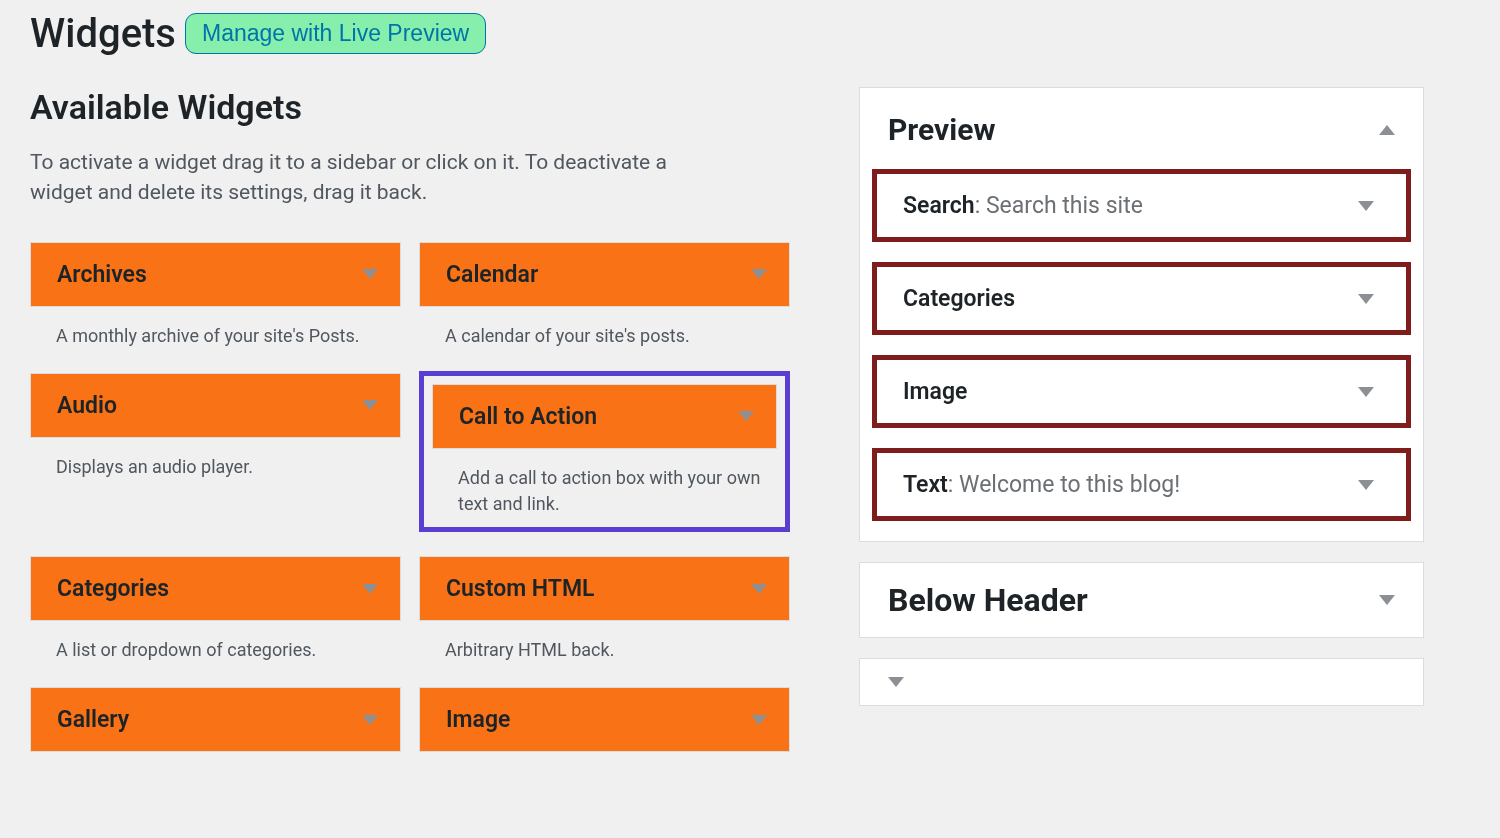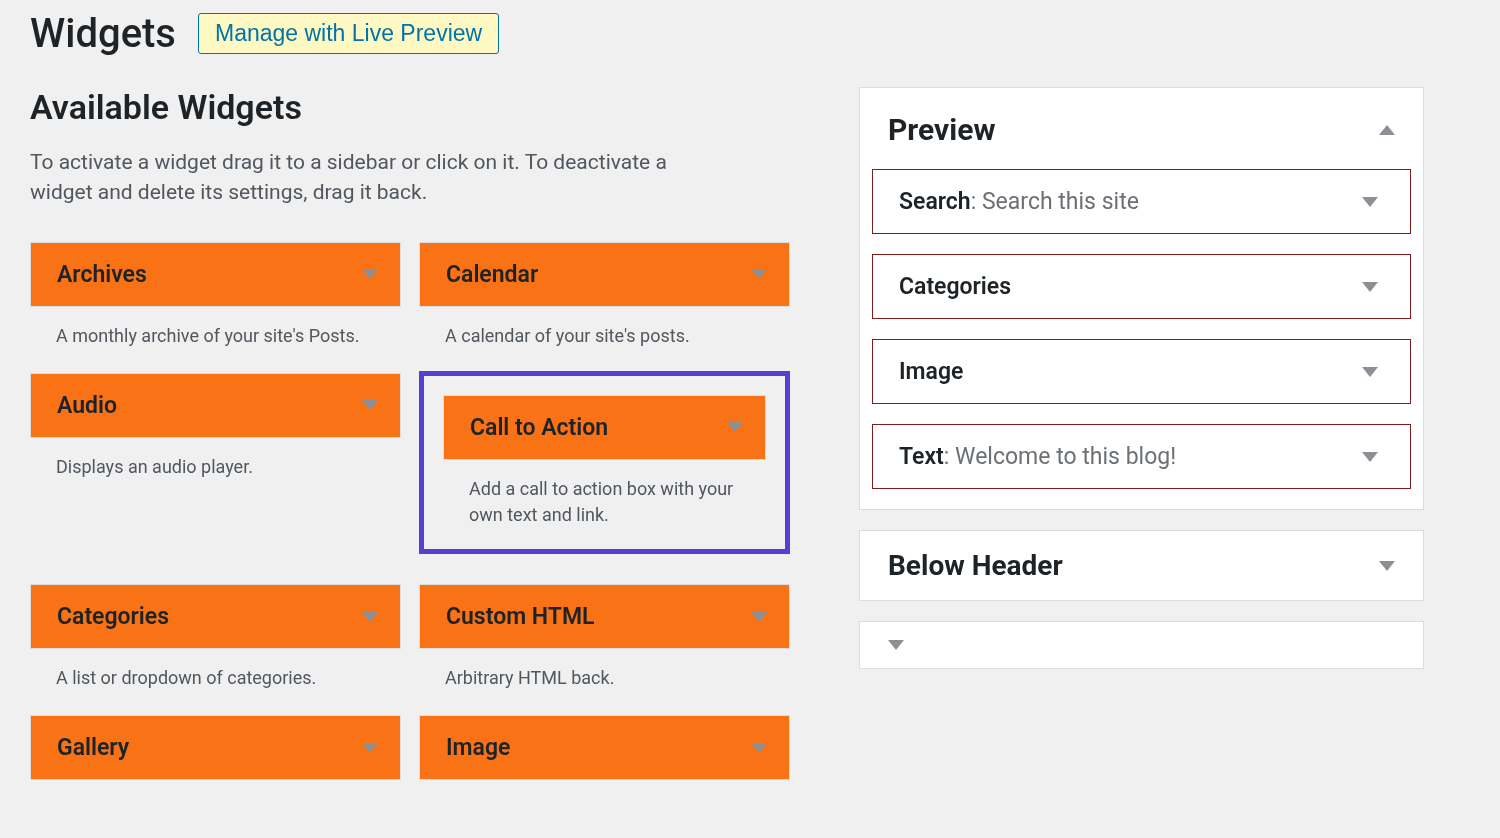--- a/index.html
+++ b/index.html
@@ -14,36 +14,36 @@
       width: 1500px;
       height: 838px;
       overflow: hidden;
     }
     .page {
       padding: 10px 30px 0 30px;
     }
     .header-row {
       display: flex;
       align-items: center;
-      gap: 22px;
+      gap: 9px;
       margin-bottom: 30px;
     }
     .page-title {
       font-size: 40px;
       font-weight: 500;
       color: #1d2327;
     }
     .live-preview-btn {
       border: 1px solid #0073aa;
-      background: #fef9c3;
+      background: #86efac;
       color: #0073aa;
       font-size: 23px;
       font-weight: 500;
       padding: 6px 16px;
-      border-radius: 3px;
+      border-radius: 11px;
       cursor: pointer;
     }
     .columns {
       display: flex;
       gap: 69px;
     }
     .left-col {
       flex: 0 0 760px;
     }
     .right-col {
@@ -100,23 +100,23 @@
     }
     .caret-up {
       width: 0;
       height: 0;
       border-left: 8px solid transparent;
       border-right: 8px solid transparent;
       border-bottom: 10px solid #8c8f94;
     }
     .highlight-box {
       border: 5px solid #5a3ed1;
-      padding: 19px;
+      padding: 8px;
       margin-top: -2px;
-      margin-bottom: 30px;
+      margin-bottom: 24px;
     }
     .highlight-box .widget-header {
       border: 1px solid #dcdcde;
     }
     .highlight-box .widget-desc {
       padding: 16px 10px 2px 26px;
     }
     
     .area-panel {
       background: #fff;
@@ -132,28 +132,28 @@
     }
     .area-collapsed .area-header {
       padding: 18px 28px 18px 28px;
     }
     .area-title {
       font-size: 30px;
       font-weight: 700;
       color: #1d2327;
     }
     .area-collapsed .area-title {
-      font-size: 28px;
+      font-size: 32px;
     }
     .area-body {
       padding: 0 12px 14px 12px;
     }
     .placed-widget {
       background: #fff;
-      border: 1px solid #7f1d1d;
+      border: 5px solid #7f1d1d;
       display: flex;
       align-items: center;
       justify-content: space-between;
       padding: 18px 32px 18px 26px;
       margin-bottom: 20px;
       cursor: pointer;
     }
     .placed-widget:last-child {
       margin-bottom: 6px;
     }

